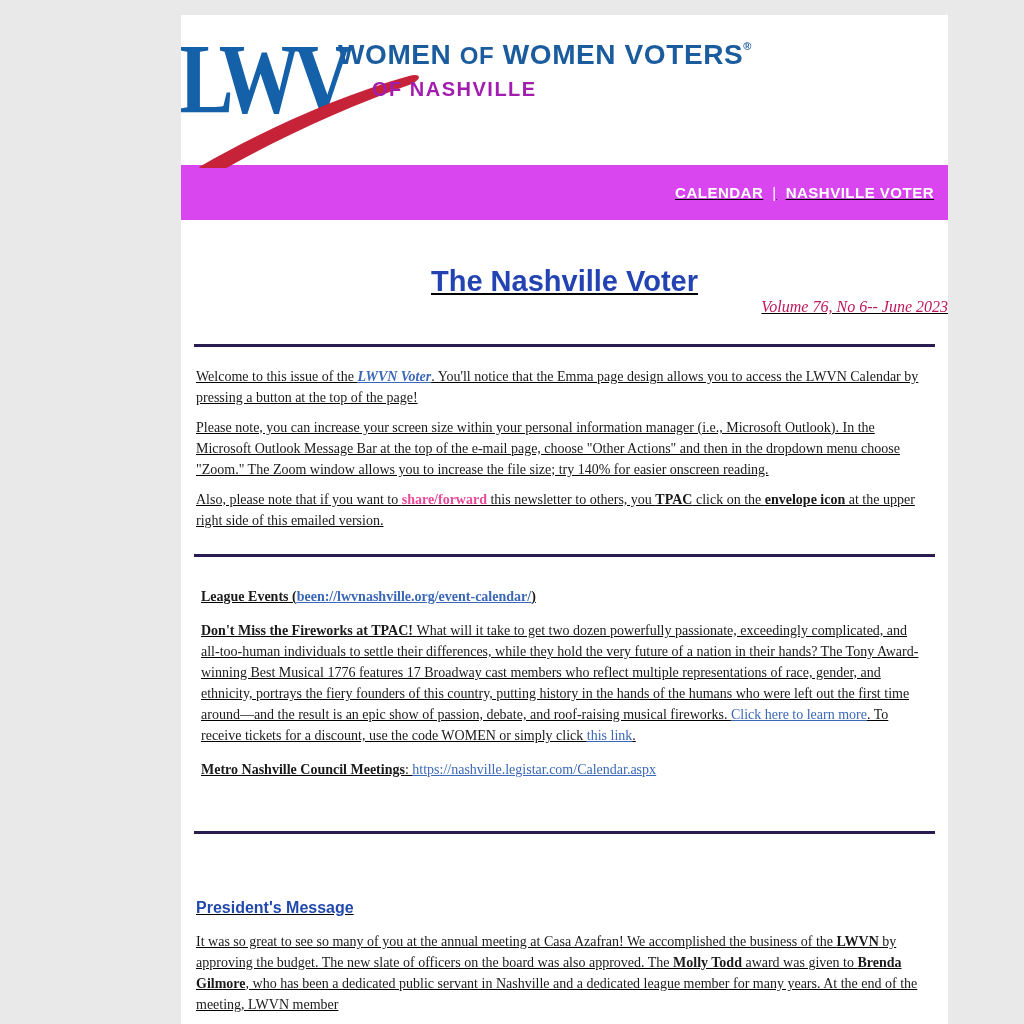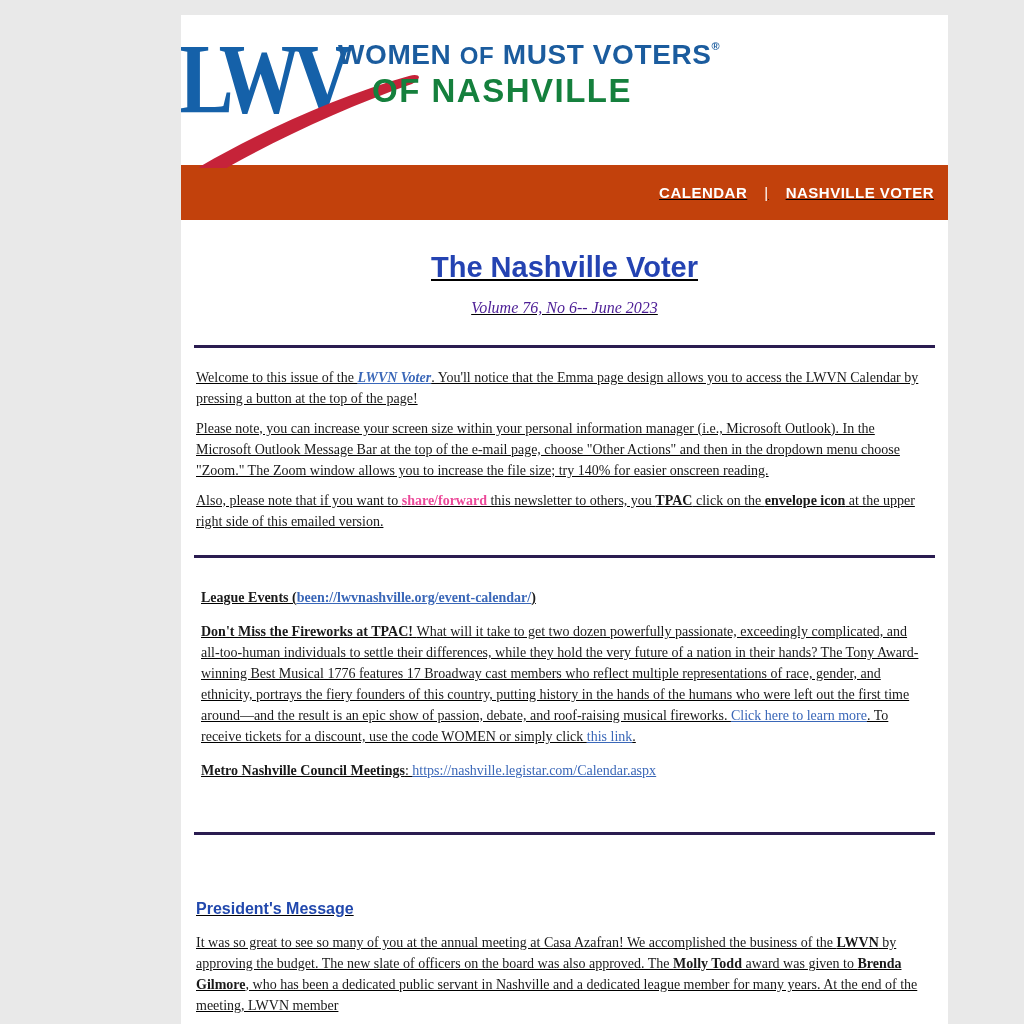--- a/index.html
+++ b/index.html
@@ -18,40 +18,40 @@
     position:absolute;left:-2px;top:14px;
     font-family:"Liberation Serif",serif;font-weight:bold;
     font-size:100px;line-height:1;color:#1561a9;
     letter-spacing:-9px;transform:scaleX(.82);transform-origin:left top;
   }
   .lwv-swoosh{position:absolute;left:18px;top:58px;width:235px;height:95px;}
   .logo-text{position:absolute;left:157px;top:24px;font-family:"Liberation Sans",sans-serif;font-weight:bold;}
   .logo-line1{font-size:28px;color:#1b5c9e;letter-spacing:.6px;white-space:nowrap;}
   .logo-line1 .sc{font-size:24px;}
   .logo-line1 .reg{font-size:11px;vertical-align:14px;}
-  .logo-line2{font-size:33px;color:#15803d;letter-spacing:1.5px;margin-top:1px;padding-left:34px;white-space:nowrap;}
+  .logo-line2{font-size:20px;color:#a21caf;letter-spacing:1.5px;margin-top:7px;padding-left:34px;white-space:nowrap;}
   
   .navbar{
-    height:55px;background:#c2410c;
+    height:55px;background:#d946ef;
     display:flex;align-items:center;justify-content:flex-end;
     padding-right:14px;box-sizing:border-box;
     font-family:"Liberation Sans",sans-serif;font-weight:bold;
-    font-size:15px;color:#ffffff;letter-spacing:.5px;gap:8px;
+    font-size:15px;color:#ffffff;letter-spacing:.5px;
   }
   .navbar a{color:#ffffff;text-decoration:none;cursor:pointer;}
   .nav-sep{padding:0 9px;font-weight:normal;}
   
   .masthead{text-align:center;}
   .masthead-title{
     font-family:"Liberation Sans",sans-serif;font-weight:bold;
-    font-size:29px;color:#2443b2;padding-top:31px;
+    font-size:29px;color:#2443b2;padding-top:45px;
   }
   .masthead-subtitle{
     font-family:"Liberation Serif",serif;font-style:italic;
-    font-size:16px;color:#4c1d95;margin-top:15px;
+    font-size:16px;color:#be185d;text-align:right;
   }
   
   .rule{border:none;border-top:3px solid #2a1c50;margin:0 13px;}
   .rule-1{margin-top:28px;}
   .rule-2{margin-top:23px;}
   .rule-3{margin-top:51px;}
   
   .content{color:#1a1a1a;font-size:14px;line-height:21px;}
   .intro-section{padding:10px 15px 0 15px;}
   .intro-section p{margin:9px 0;}
@@ -75,21 +75,21 @@
 <body>
 
 <div class="email-page">
 
   <div class="logo-header">
     <div class="lwv-mono">LWV</div>
     <svg class="lwv-swoosh" viewBox="0 0 235 95" xmlns="http://www.w3.org/2000/svg">
       <path d="M2,93 C62,58 142,22 210,3 C221,0 224,5 213,11 C152,32 78,66 24,97 C14,101 -6,98 2,93 Z" fill="#c62339"></path>
     </svg>
     <div class="logo-text">
-      <div class="logo-line1"><span>WOMEN </span><span class="sc">OF</span><span> MUST VOTERS</span><span class="reg">®</span></div>
+      <div class="logo-line1"><span>WOMEN </span><span class="sc">OF</span><span> WOMEN VOTERS</span><span class="reg">®</span></div>
       <div class="logo-line2">OF NASHVILLE</div>
     </div>
   </div>
 
   <div class="navbar">
     <a>CALENDAR</a>
     <span class="nav-sep">|</span>
     <a>NASHVILLE VOTER</a>
   </div>
 

